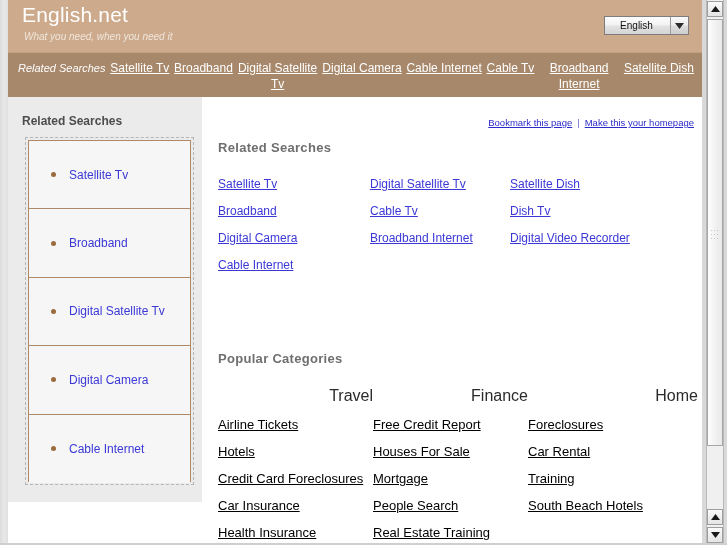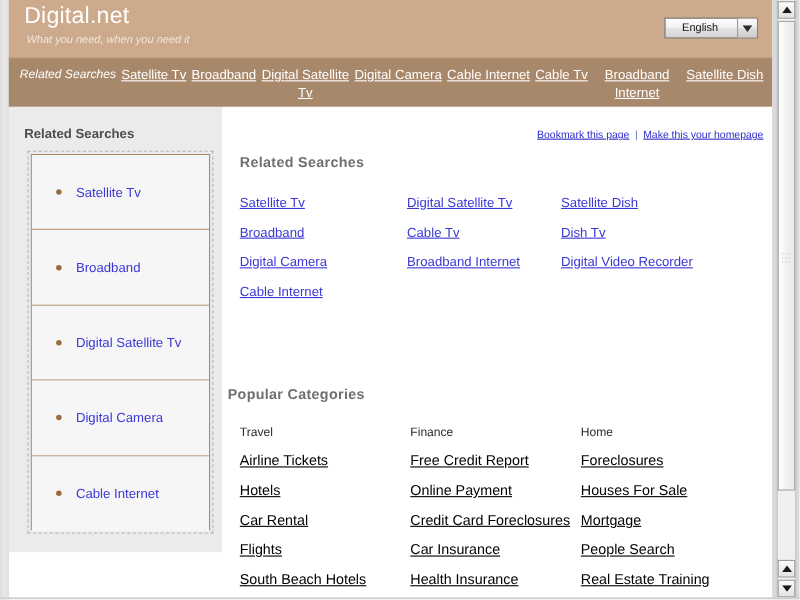--- a/index.html
+++ b/index.html
@@ -233,33 +233,34 @@
     row-gap: 13px;
   }
   .rs-link {
     font-size: 12px;
     color: #3b38d6;
     text-decoration: underline;
     cursor: pointer;
     white-space: nowrap;
   }
 
-  #pc-heading { position: absolute; left: 5px; top: 254px; }
+  #pc-heading { position: absolute; left: 16px; top: 254px; }
   .pc-grid {
     position: absolute;
     left: 16px;
     top: 290px;
     width: 480px;
     display: grid;
     grid-template-columns: 155px 155px 1fr;
     row-gap: 12px;
   }
   .pc-col-title {
-    font-size: 11px;
+    font-size: 16px;
     color: #2b2b2b;
+    text-align: right;
   }
   .pc-link {
     font-size: 13px;
     color: #000000;
     text-decoration: underline;
     cursor: pointer;
     white-space: nowrap;
   }
 
   
@@ -330,21 +331,21 @@
 </head>
 <body>
 
 <div id="page">
 
   <div class="left-gutter">
     <div class="left-gutter-inner"></div>
   </div>
 
   <div class="header-band">
-    <div class="brand-title">Digital.net</div>
+    <div class="brand-title">English.net</div>
     <div class="brand-tagline">What you need, when you need it</div>
 
     <div class="lang-select">
       <span class="lang-text">English</span>
       <span class="lang-arrow">
         <svg width="9" height="6" viewBox="0 0 9 6">
             <polygon points="0,0 9,0 4.5,6" fill="#2b2b2b"></polygon>
           </svg>
       </span>
     </div>
@@ -425,28 +426,27 @@
 
       <div class="pc-col-title">Travel</div>
       <div class="pc-col-title">Finance</div>
       <div class="pc-col-title">Home</div>
 
       <a class="pc-link">Airline Tickets</a>
       <a class="pc-link">Free Credit Report</a>
       <a class="pc-link">Foreclosures</a>
 
       <a class="pc-link">Hotels</a>
-      <a class="pc-link">Online Payment</a>
       <a class="pc-link">Houses For Sale</a>
 
       <a class="pc-link">Car Rental</a>
       <a class="pc-link">Credit Card Foreclosures</a>
       <a class="pc-link">Mortgage</a>
 
-      <a class="pc-link">Flights</a>
+      <a class="pc-link">Training</a>
       <a class="pc-link">Car Insurance</a>
       <a class="pc-link">People Search</a>
 
       <a class="pc-link">South Beach Hotels</a>
       <a class="pc-link">Health Insurance</a>
       <a class="pc-link">Real Estate Training</a>
     </div>
   </div>
 
   <div class="scrollbar">

